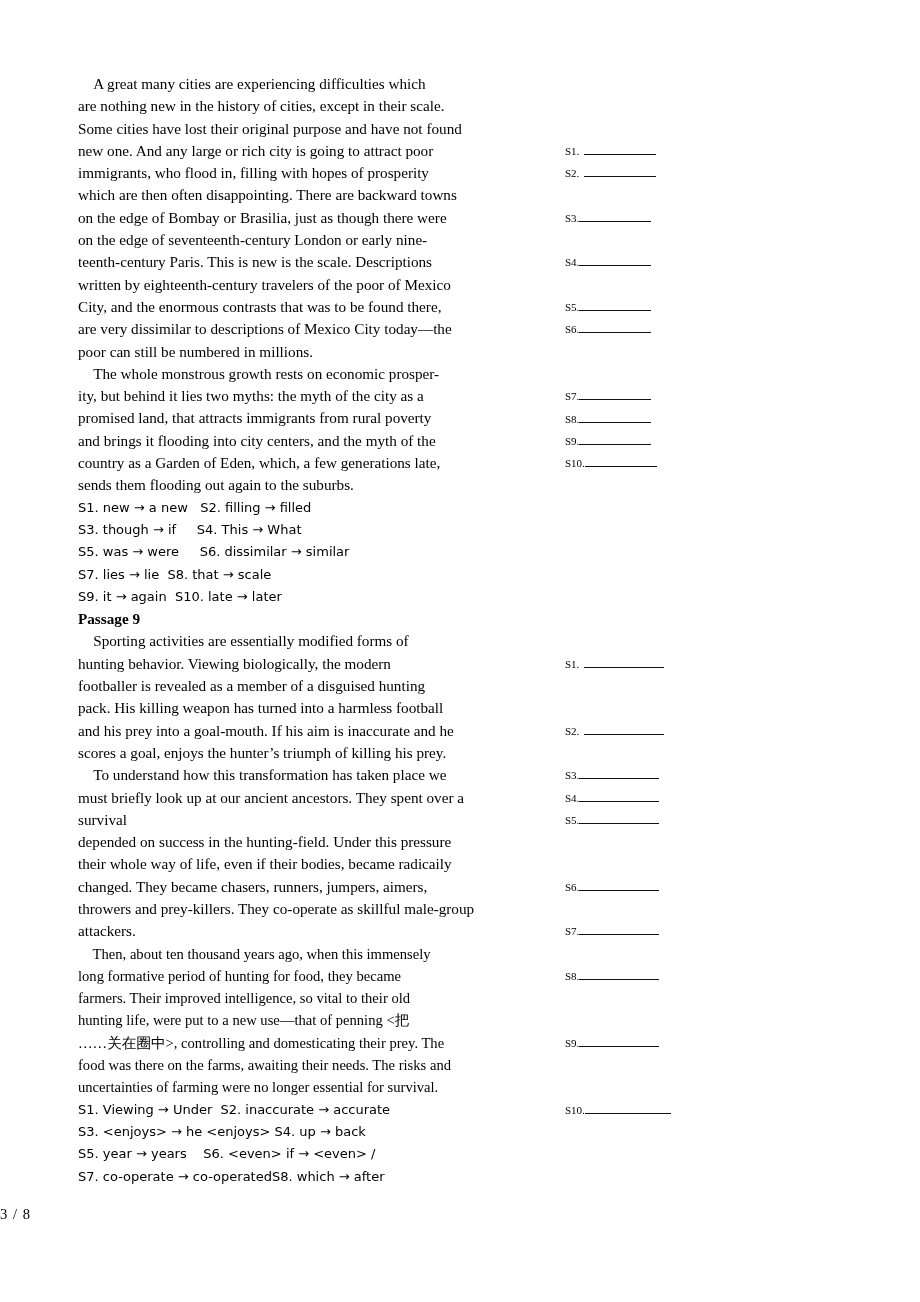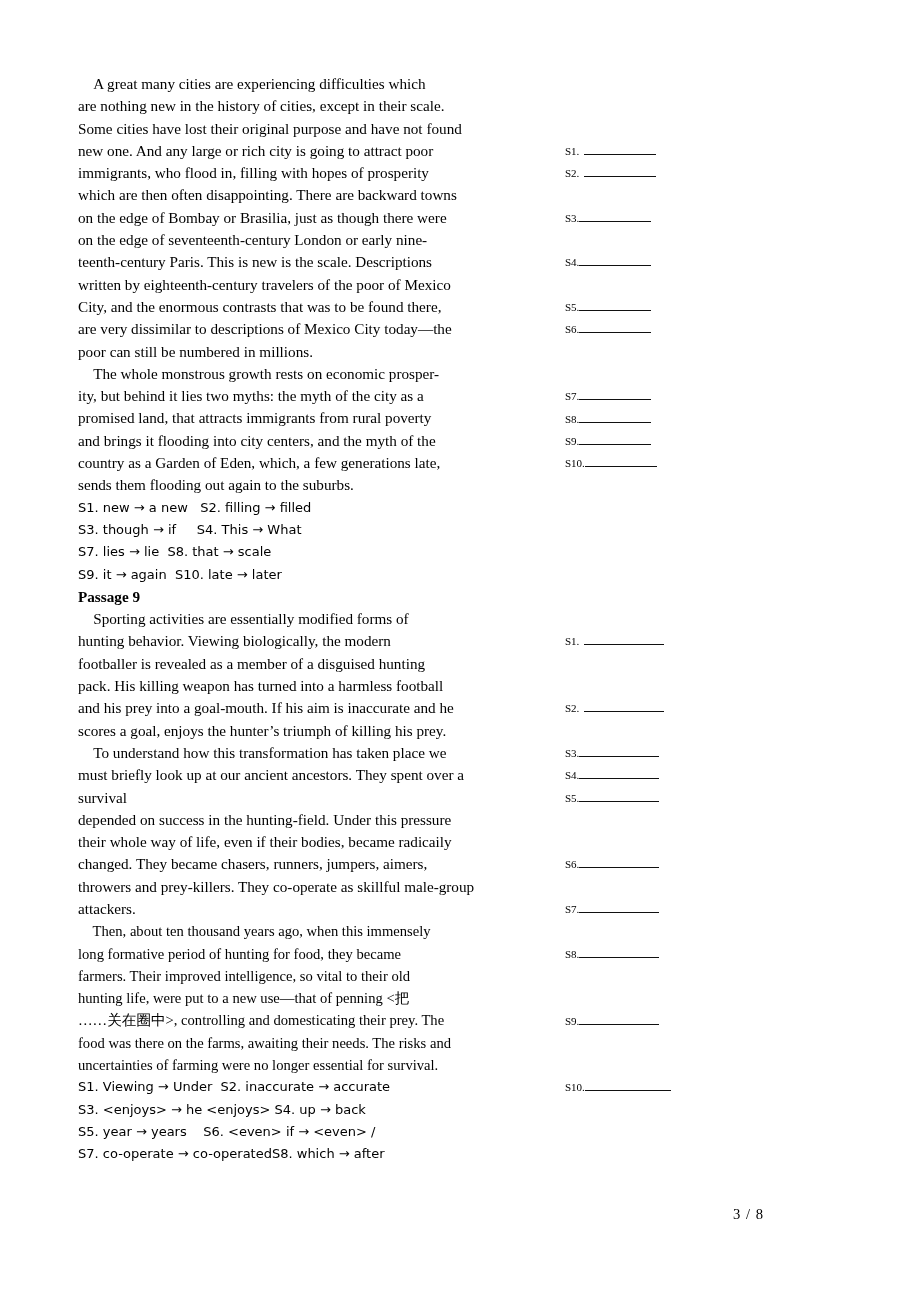--- a/index.html
+++ b/index.html
@@ -77,24 +77,24 @@
   }
 
   .passage-head {
     font-weight: bold;
     font-size: 15.2px;
     line-height: 22.3px;
   }
 
   .footer {
     position: absolute;
-    left: 8px;
+    left: 0;
     top: 1206px;
     width: 756px;
-    text-align: right;
+    text-align: left;
     font-size: 14.6px;
   }
   .footer .pg { letter-spacing: 1px; }
 </style>
 </head>
 <body>
 
 <div class="page">
 
   <div class="doc">
@@ -149,20 +149,21 @@
       <div class="blankcol" style="top:356.8px;">
         <span>S9.</span><span class="ul" style="width:72px"></span>
       </div>
       <div class="blankcol" style="top:379.1px;">
         <span>S10.</span><span class="ul" style="width:72px"></span>
       </div>
     </div>
 
     <div class="key arrow">S1. new → a new   S2. filling → filled</div>
     <div class="key arrow">S3. though → if     S4. This → What</div>
+    <div class="key arrow">S5. was → were     S6. dissimilar → similar</div>
     <div class="key arrow">S7. lies → lie  S8. that → scale</div>
     <div class="key arrow">S9. it → again  S10. late → later</div>
 
     <div class="passage-head">Passage 9</div>
 
     <div class="row">
 
       <div class="textcol">    Sporting activities are essentially modified forms of
 hunting behavior. Viewing biologically, the modern
 footballer is revealed as a member of a disguised hunting

